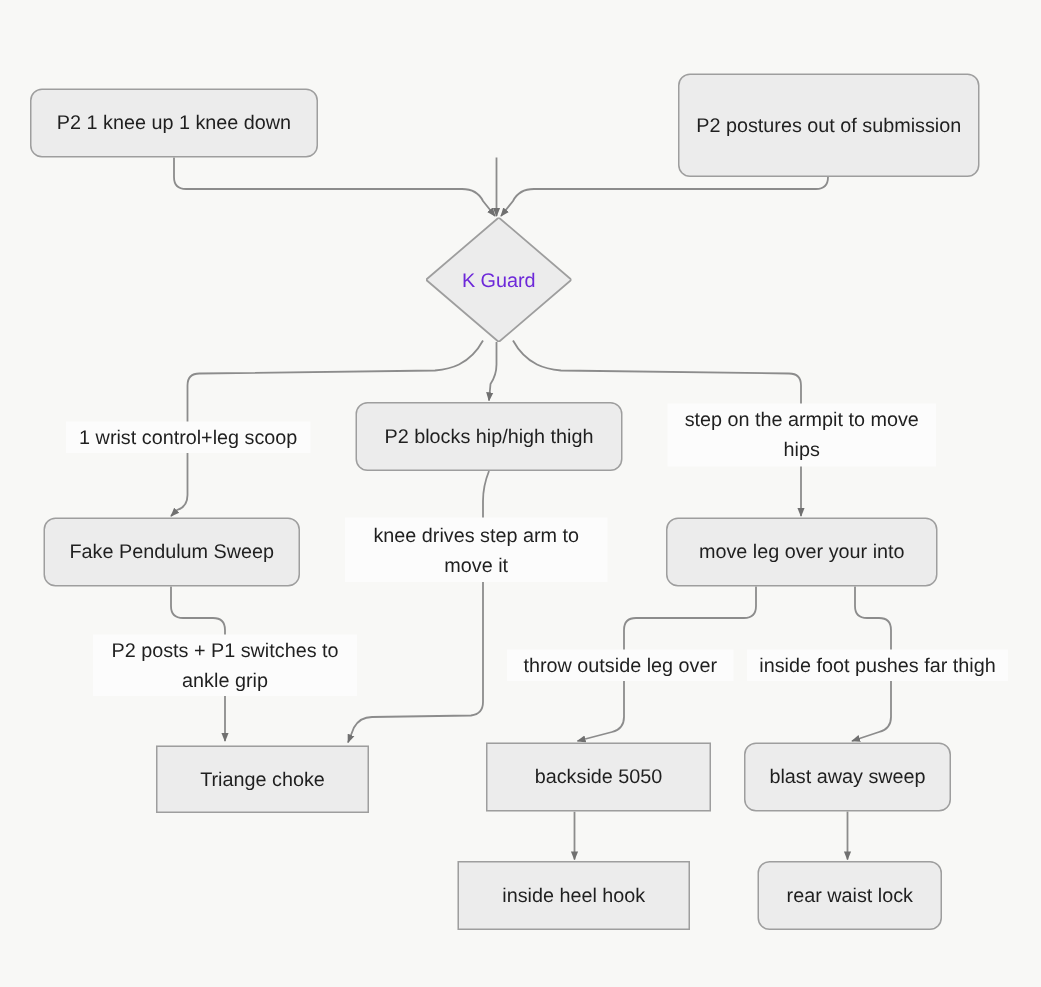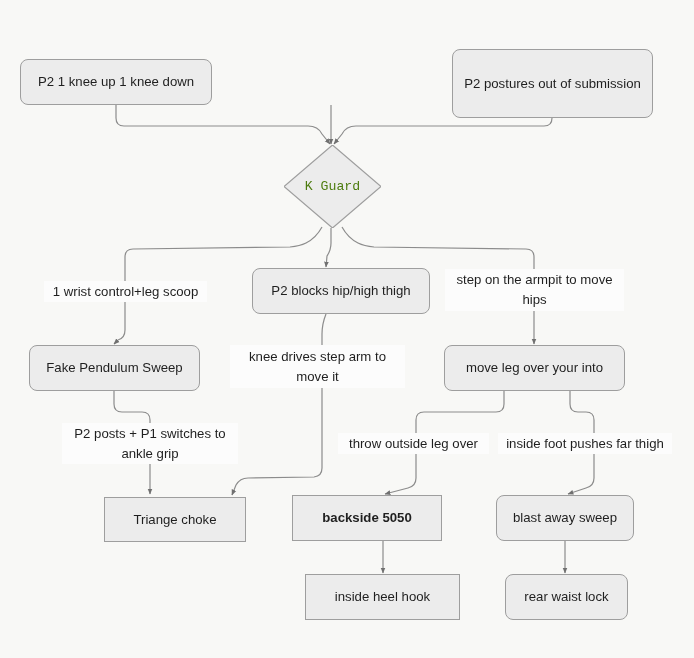--- a/index.html
+++ b/index.html
@@ -55,23 +55,22 @@
     justify-content: center;
   }
   .diamond svg {
     position: absolute;
     left: 0; top: 0;
   }
   .diamond .diamond-text {
     position: relative;
     z-index: 2;
     font-size: 13.2px;
-    color: #4d7c0f;
+    color: #6d28d9;
     text-align: center;
-    font-family: Liberation Mono, monospace;
   }
   .edge-label {
     position: absolute;
     box-sizing: border-box;
     background: #fcfcfc;
     color: #1f1f1f;
     font-size: 13.2px;
     line-height: 1.5;
     text-align: center;
     display: flex;
@@ -129,37 +128,37 @@
     <span class="node-label">P2 postures out of submission</span>
   </div>
 
   <div class="diamond" style="left:284px; top:145px; width:97px; height:83px;">
     <svg width="97" height="83" viewBox="0 0 97 83">
       <polygon points="48.5,0 97,41.5 48.5,83 0,41.5" fill="#ececec" stroke="#9e9e9e" stroke-width="1.2"></polygon>
     </svg>
     <span class="diamond-text">K Guard</span>
   </div>
 
-  <div class="node round" style="left:237px; top:268px; width:178px; height:46px;margin-left:15px;">
+  <div class="node round" style="left:237px; top:268px; width:178px; height:46px;">
     <span class="node-label">P2 blocks hip/high thigh</span>
   </div>
 
   <div class="node round" style="left:29px; top:345px; width:171px; height:46px;">
     <span class="node-label">Fake Pendulum Sweep</span>
   </div>
 
   <div class="node round" style="left:444px; top:345px; width:181px; height:46px;">
     <span class="node-label">move leg over your into</span>
   </div>
 
   <div class="node sharp" style="left:104px; top:497px; width:142px; height:45px;">
     <span class="node-label">Triange choke</span>
   </div>
 
-  <div class="node sharp" style="left:292px; top:495px; width:150px; height:46px;font-weight:bold;">
+  <div class="node sharp" style="left:324px; top:495px; width:150px; height:46px;">
     <span class="node-label">backside 5050</span>
   </div>
 
   <div class="node round" style="left:496px; top:495px; width:138px; height:46px;">
     <span class="node-label">blast away sweep</span>
   </div>
 
   <div class="node sharp" style="left:305px; top:574px; width:155px; height:46px;">
     <span class="node-label">inside heel hook</span>
   </div>

